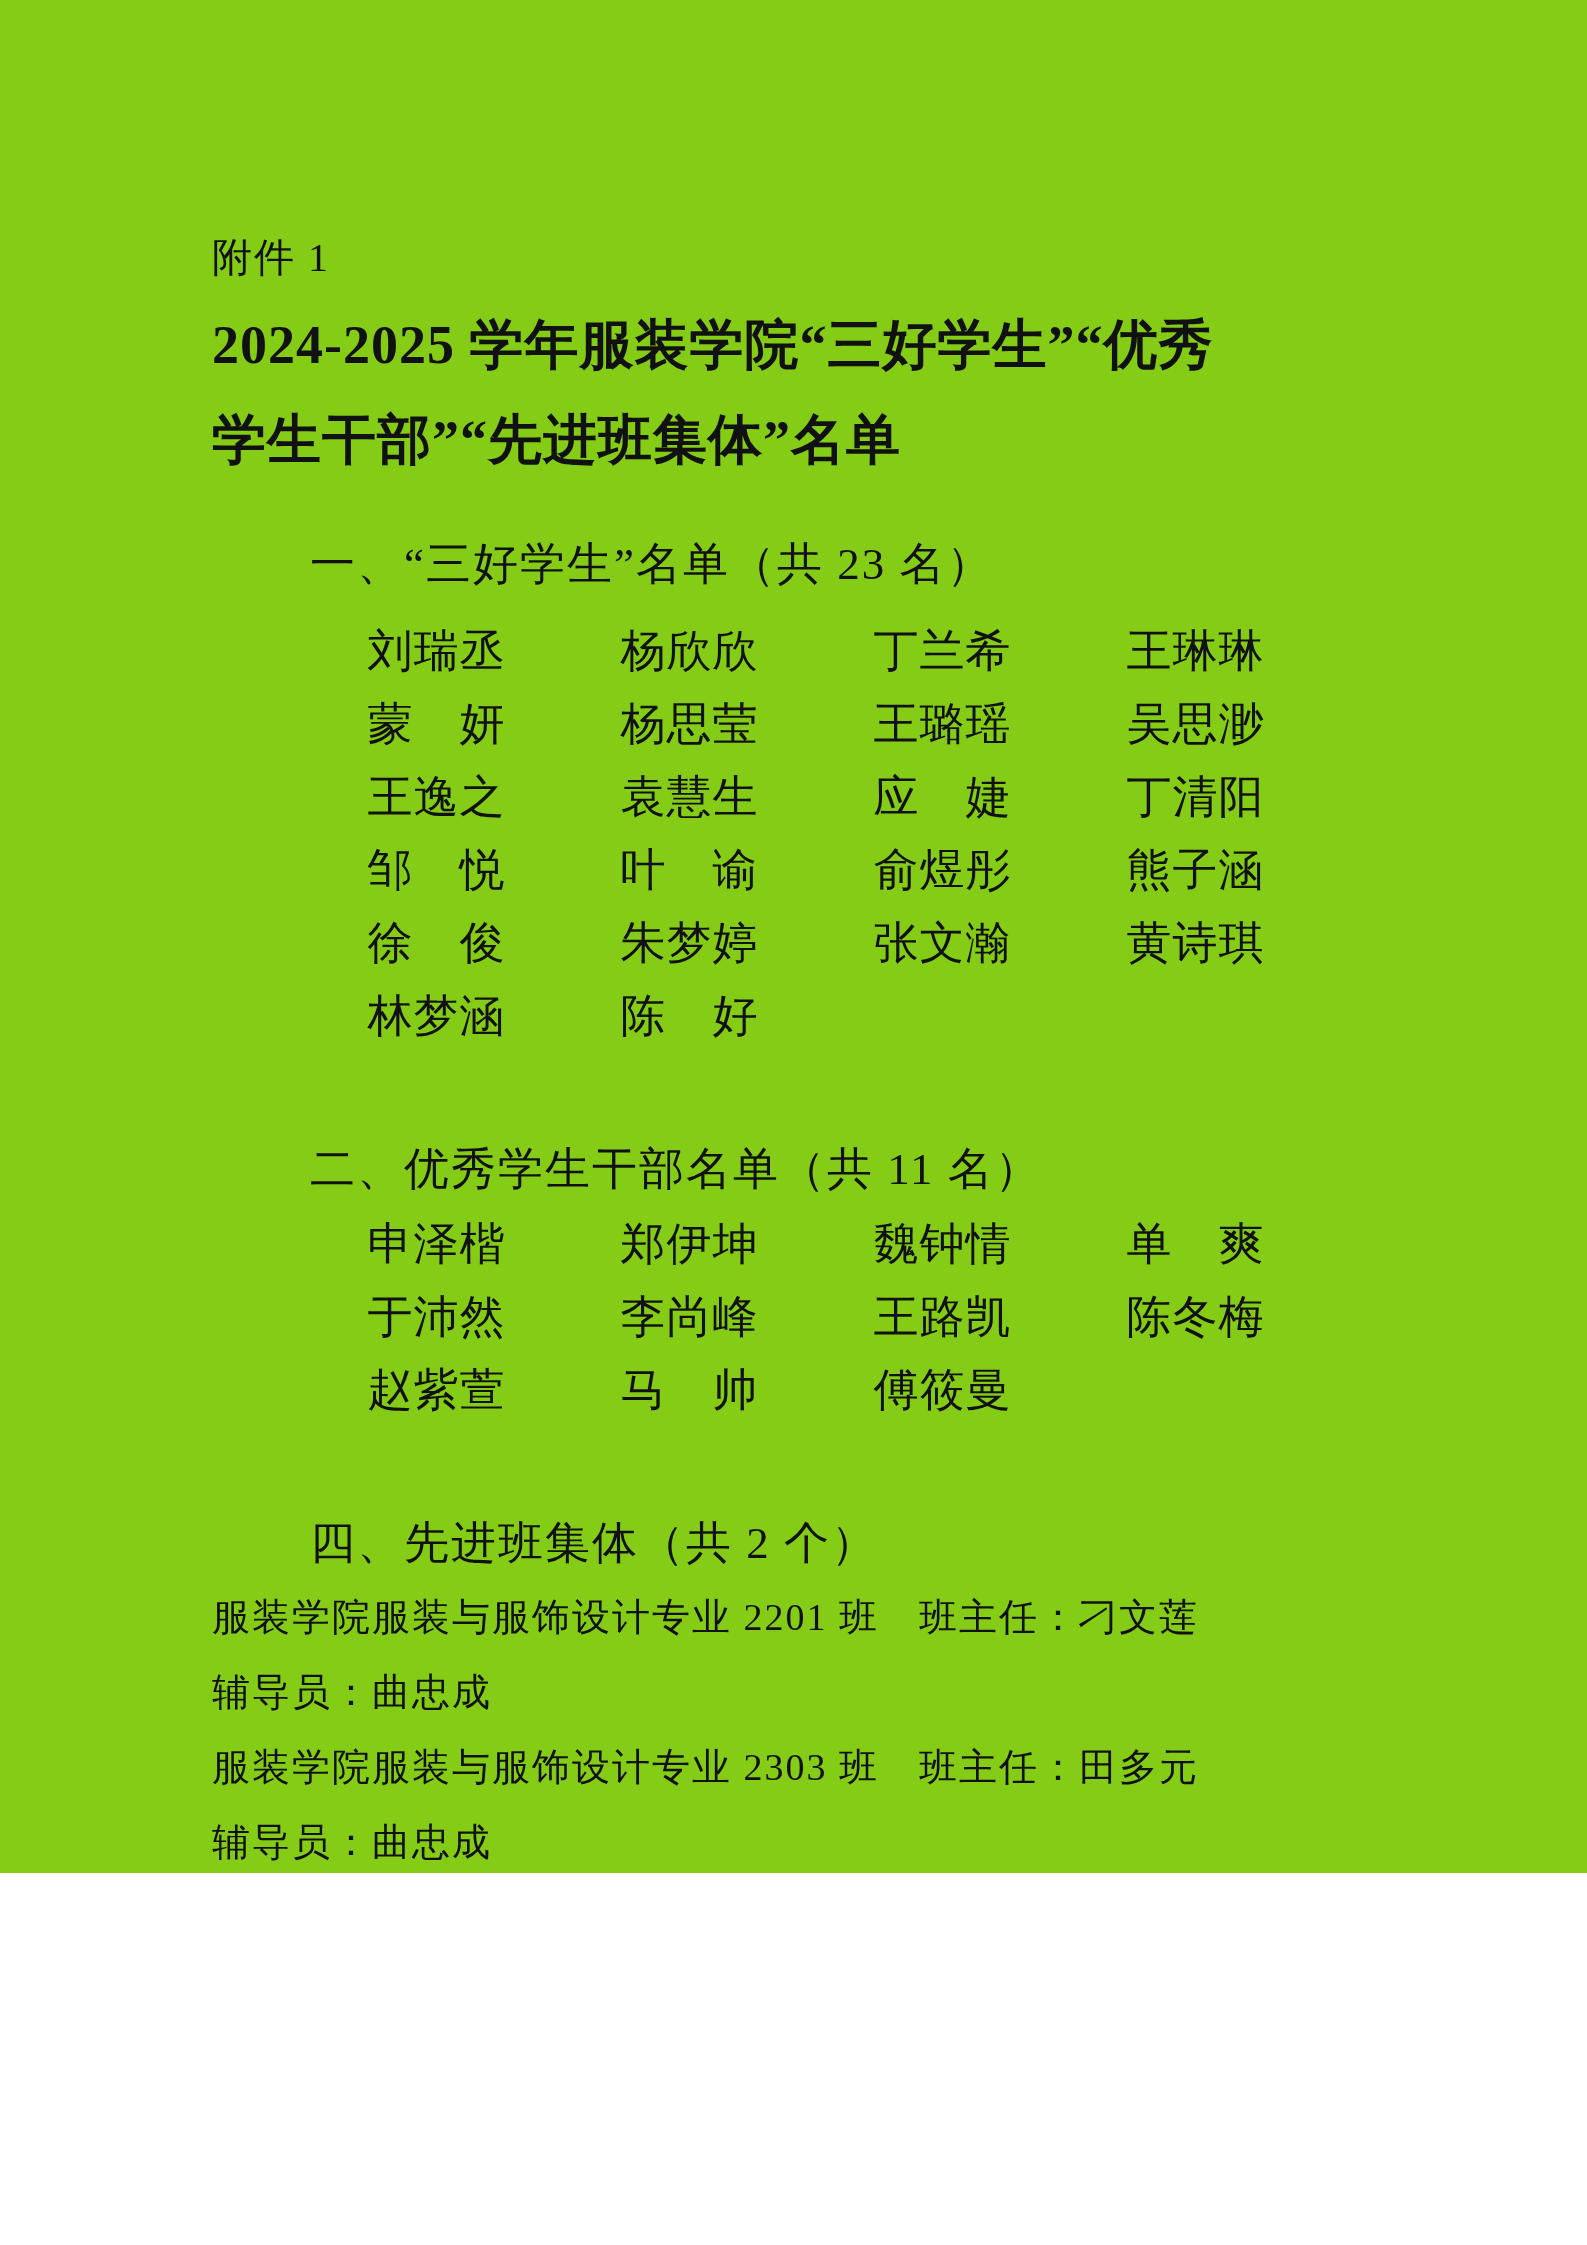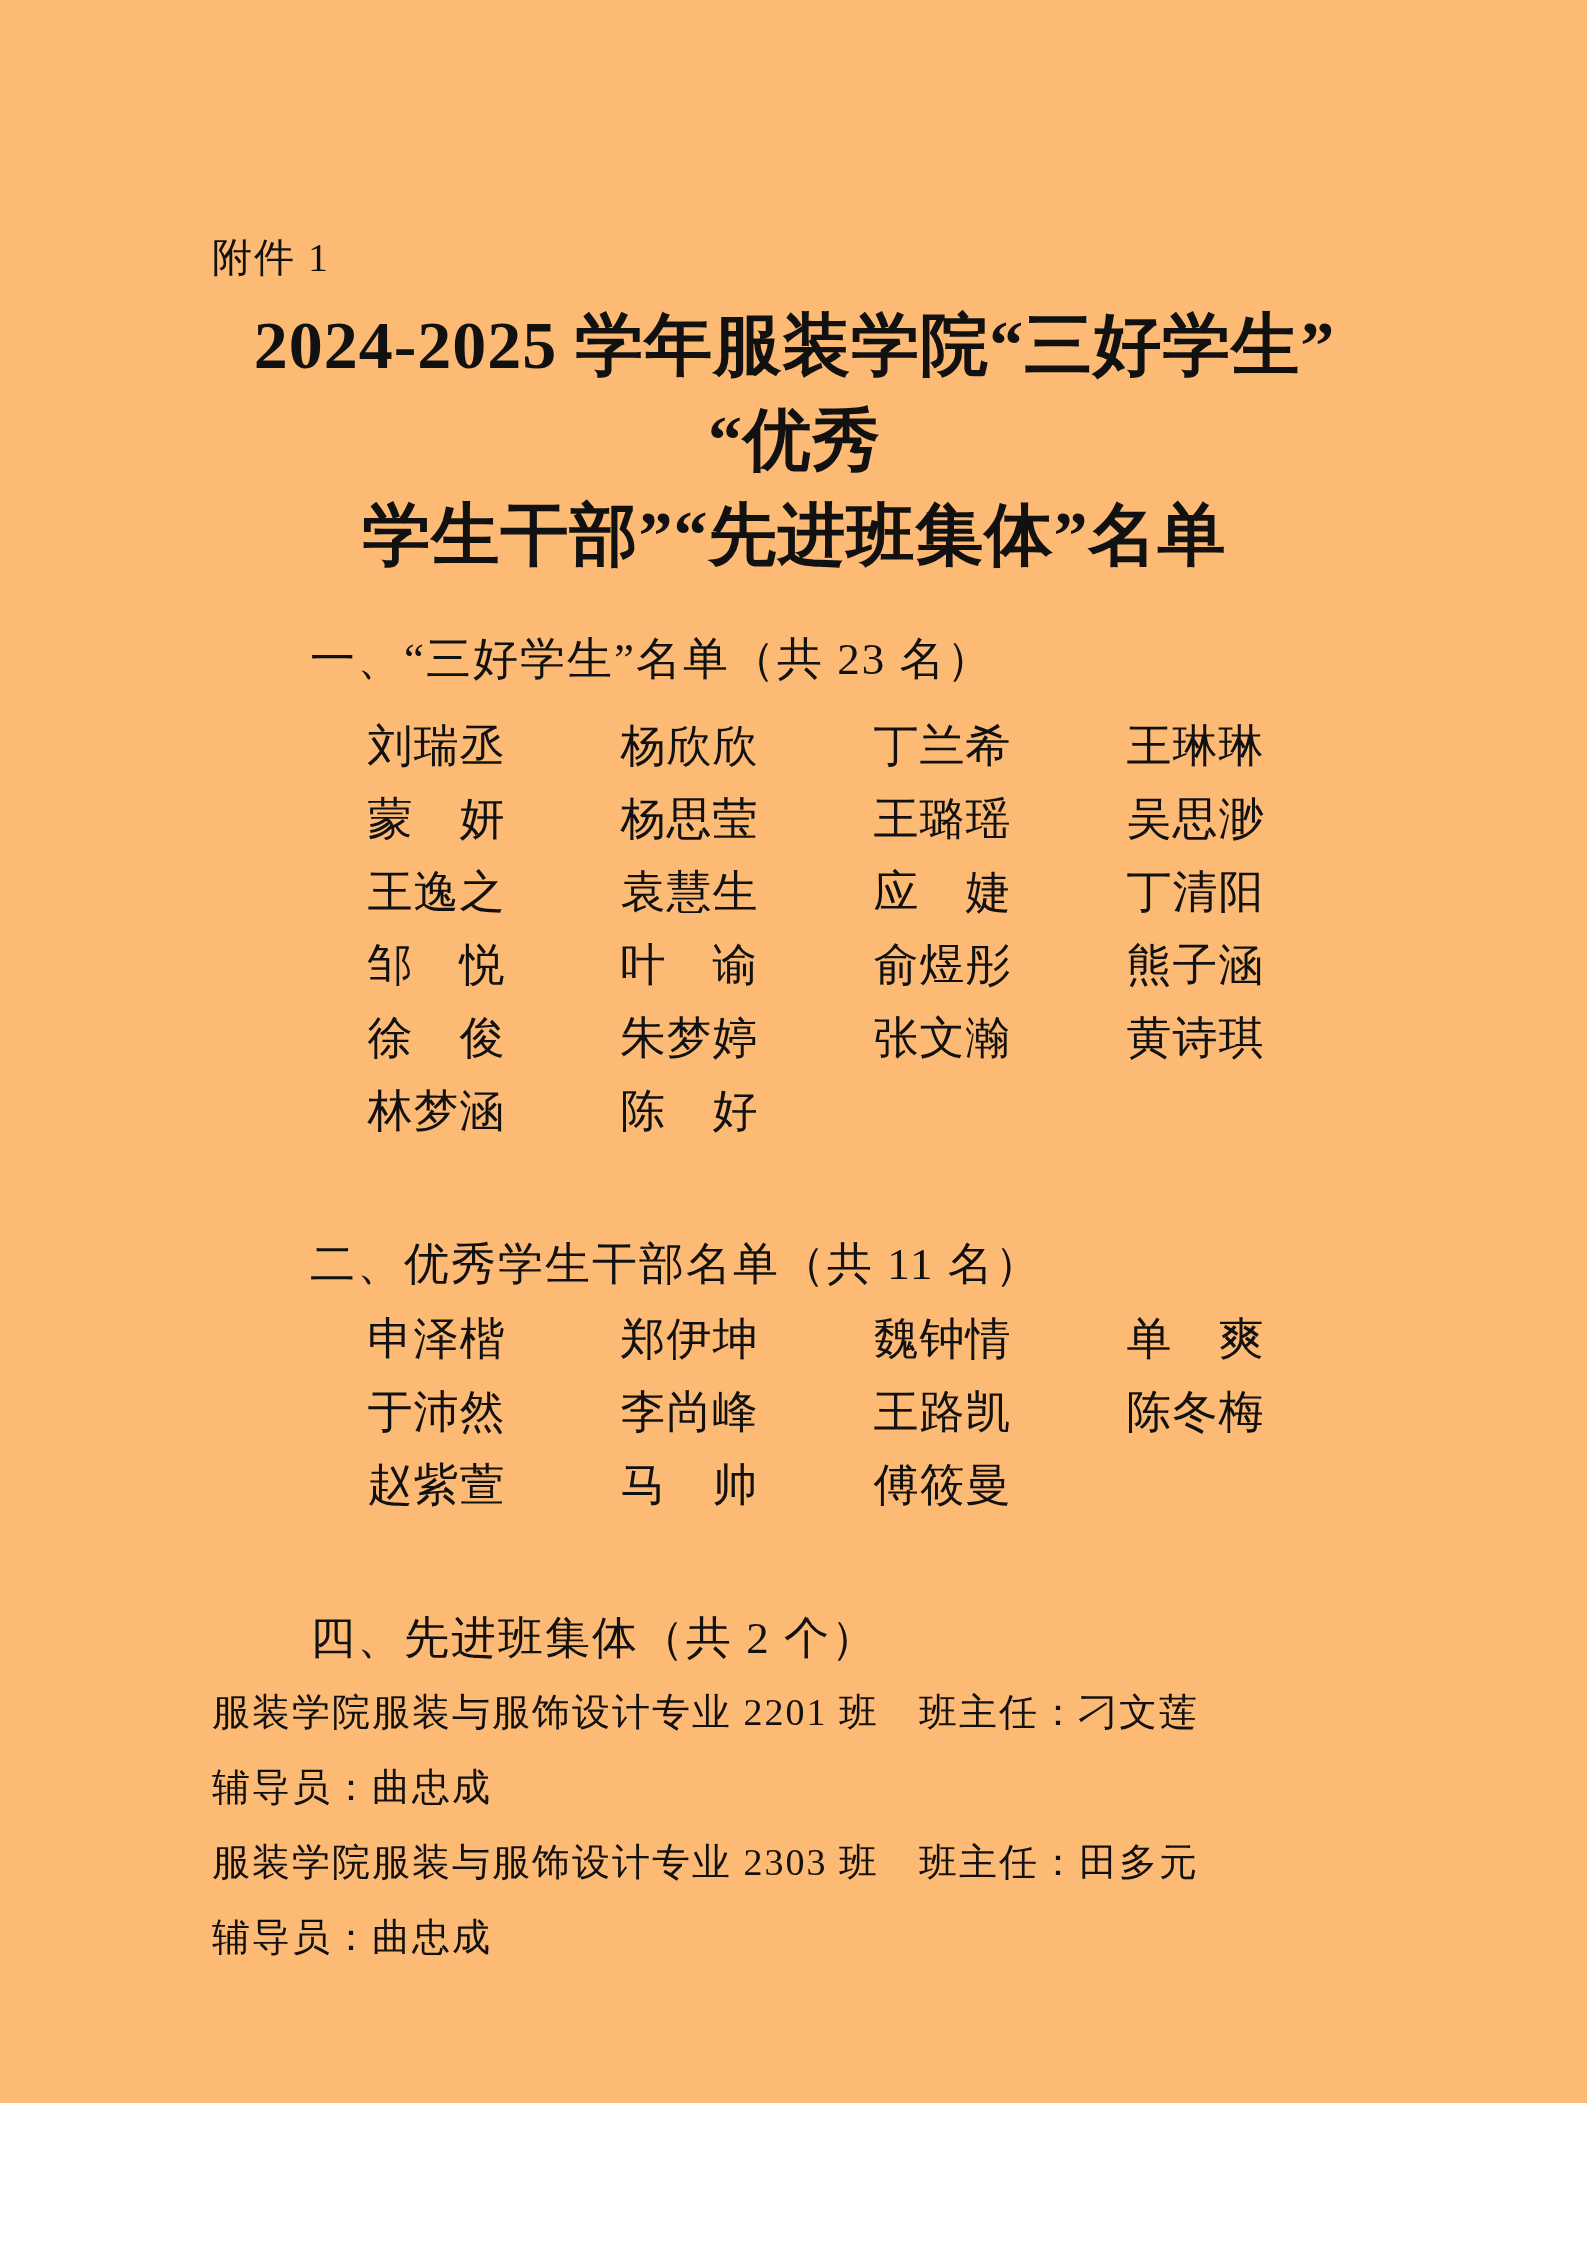--- a/index.html
+++ b/index.html
@@ -3,40 +3,39 @@
 <meta charset="utf-8">
 <style>
   html, body {
     margin: 0;
     padding: 0;
     background: #ffffff;
   }
   .page {
     position: relative;
     width: 1587px;
-    height: 2103px;
+    height: 1873px;
     margin: 0 auto;
-    background: #fdba74;
+    background: #84cc16;
     color: #111111;
     font-family: "Liberation Serif", "DejaVu Serif", serif;
     box-sizing: border-box;
     padding: 232px 210px 0 212px;
     overflow: hidden;
   }
   .attachment {
     font-size: 40px;
     line-height: 52px;
     letter-spacing: 2px;
   }
   .doc-title {
     margin: 14px 0 0 0;
-    font-size: 68px;
+    font-size: 54px;
     line-height: 95px;
     font-weight: bold;
-    text-align: center;
     letter-spacing: 1px;
   }
   .doc-title .tl { display: block; }
   .section-heading {
     font-size: 45px;
     line-height: 73px;
     letter-spacing: 2px;
     padding-left: 98px;
   }
   .section-heading.first { margin-top: 40px; }

